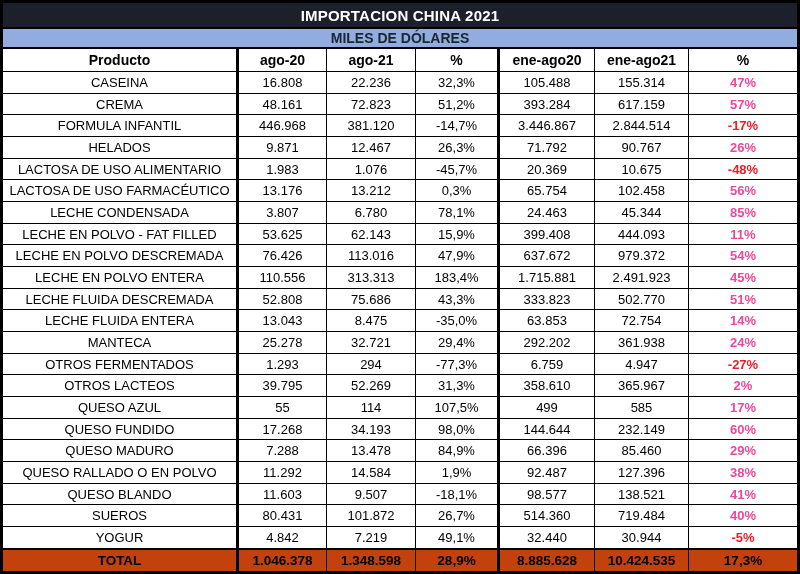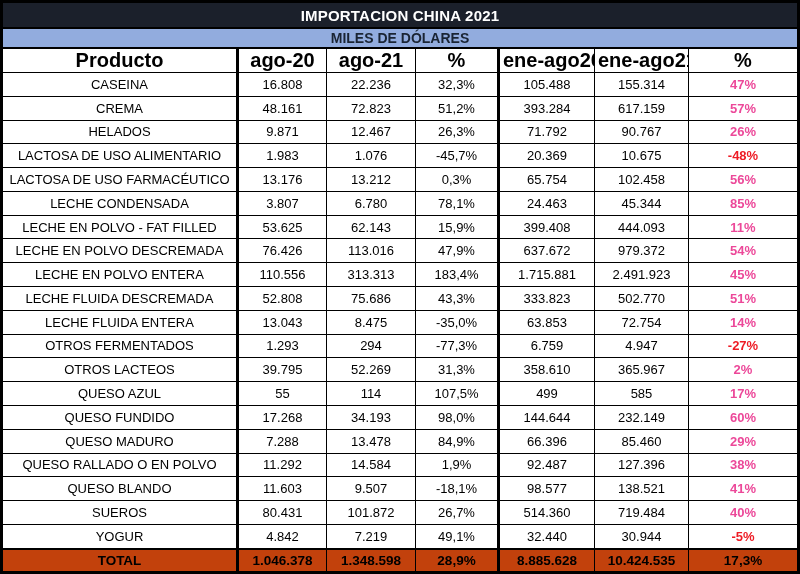--- a/index.html
+++ b/index.html
@@ -39,21 +39,21 @@
   tr.subtitle-row th {
     background: #92acde;
     color: #1a2433;
     font-size: 14px;
     font-weight: bold;
     height: 18px;
     border-bottom: 2px solid #000000;
   }
   tr.header-row th {
     background: #ffffff;
-    font-size: 20px;
+    font-size: 14px;
     font-weight: bold;
     height: 22px;
   }
   tr.data-row td {
     font-size: 13px;
     height: 19px;
   }
   td.product {
     font-weight: normal;
     font-size: 13px;
@@ -118,20 +118,29 @@
   <tr class="data-row">
     <td class="product group-edge">CREMA</td>
     <td class="num">48.161</td>
     <td class="num">72.823</td>
     <td class="num group-edge">51,2%</td>
     <td class="num">393.284</td>
     <td class="num">617.159</td>
     <td class="pct pos">57%</td>
   </tr>
 
+  <tr class="data-row">
+    <td class="product group-edge">FORMULA INFANTIL</td>
+    <td class="num">446.968</td>
+    <td class="num">381.120</td>
+    <td class="num group-edge">-14,7%</td>
+    <td class="num">3.446.867</td>
+    <td class="num">2.844.514</td>
+    <td class="pct neg">-17%</td>
+  </tr>
 
   <tr class="data-row">
     <td class="product group-edge">HELADOS</td>
     <td class="num">9.871</td>
     <td class="num">12.467</td>
     <td class="num group-edge">26,3%</td>
     <td class="num">71.792</td>
     <td class="num">90.767</td>
     <td class="pct pos">26%</td>
   </tr>
@@ -209,20 +218,29 @@
   <tr class="data-row">
     <td class="product group-edge">LECHE FLUIDA ENTERA</td>
     <td class="num">13.043</td>
     <td class="num">8.475</td>
     <td class="num group-edge">-35,0%</td>
     <td class="num">63.853</td>
     <td class="num">72.754</td>
     <td class="pct pos">14%</td>
   </tr>
 
+  <tr class="data-row">
+    <td class="product group-edge">MANTECA</td>
+    <td class="num">25.278</td>
+    <td class="num">32.721</td>
+    <td class="num group-edge">29,4%</td>
+    <td class="num">292.202</td>
+    <td class="num">361.938</td>
+    <td class="pct pos">24%</td>
+  </tr>
 
   <tr class="data-row">
     <td class="product group-edge">OTROS FERMENTADOS</td>
     <td class="num">1.293</td>
     <td class="num">294</td>
     <td class="num group-edge">-77,3%</td>
     <td class="num">6.759</td>
     <td class="num">4.947</td>
     <td class="pct neg">-27%</td>
   </tr>

